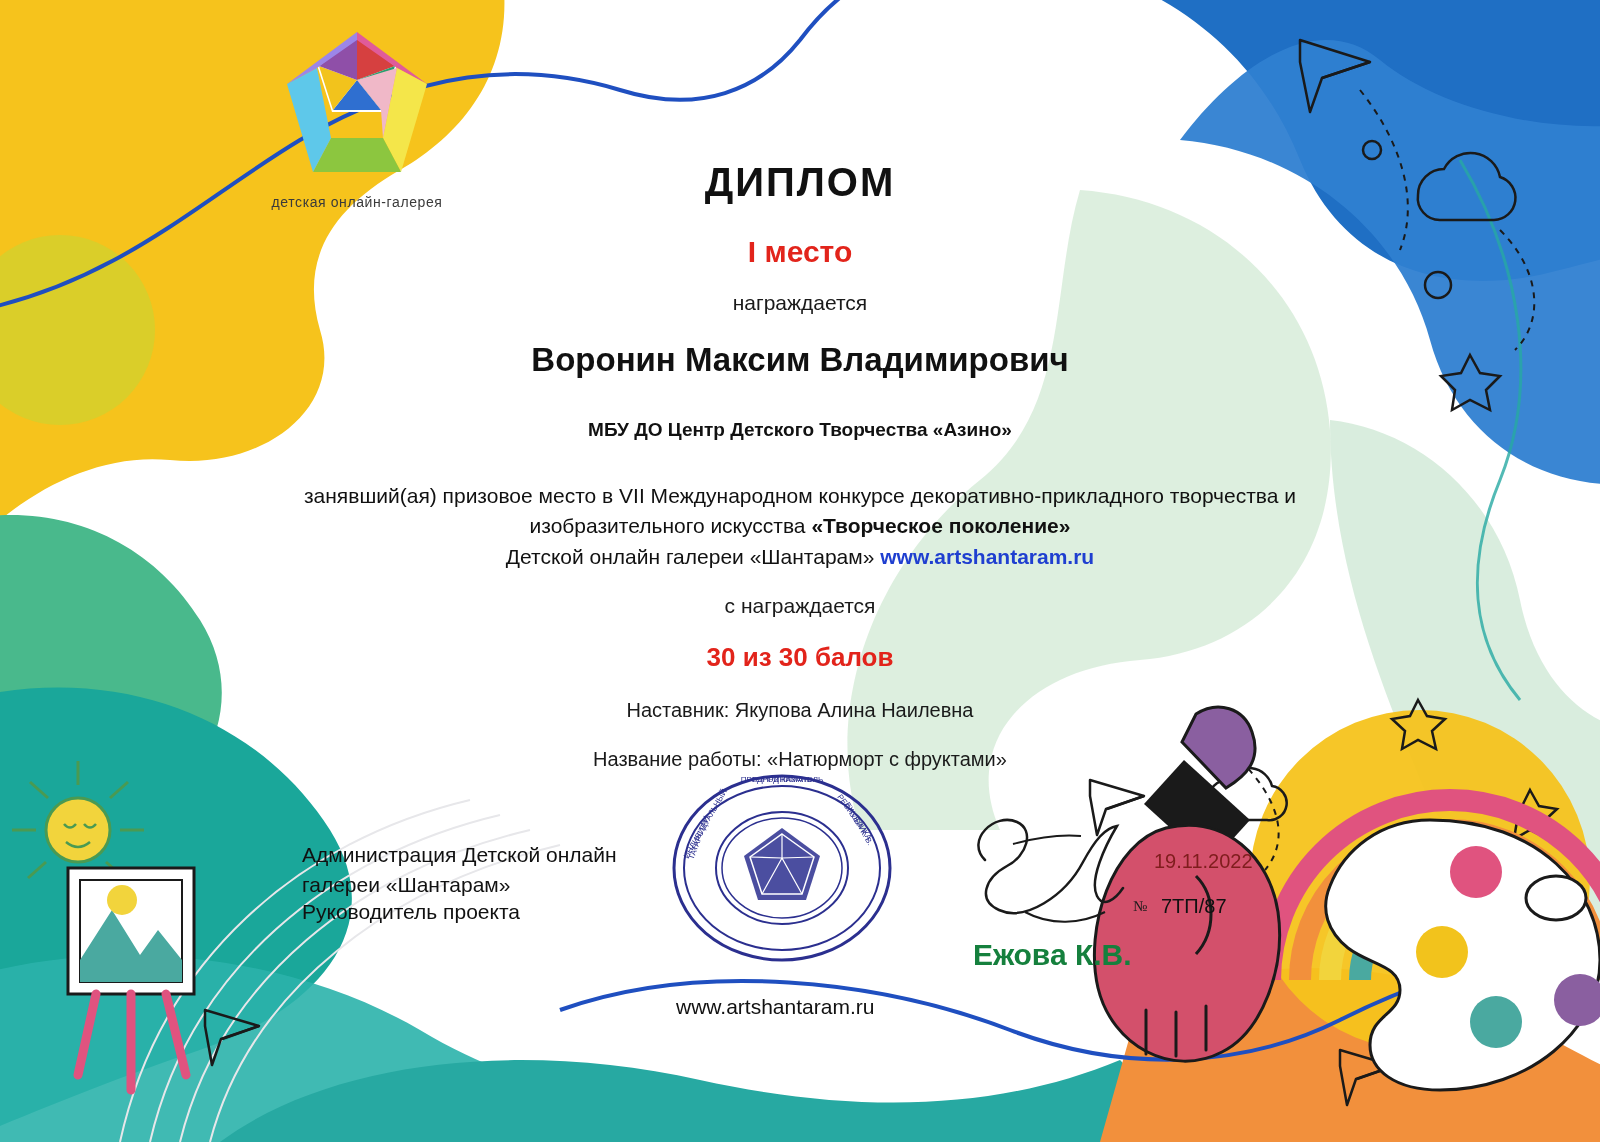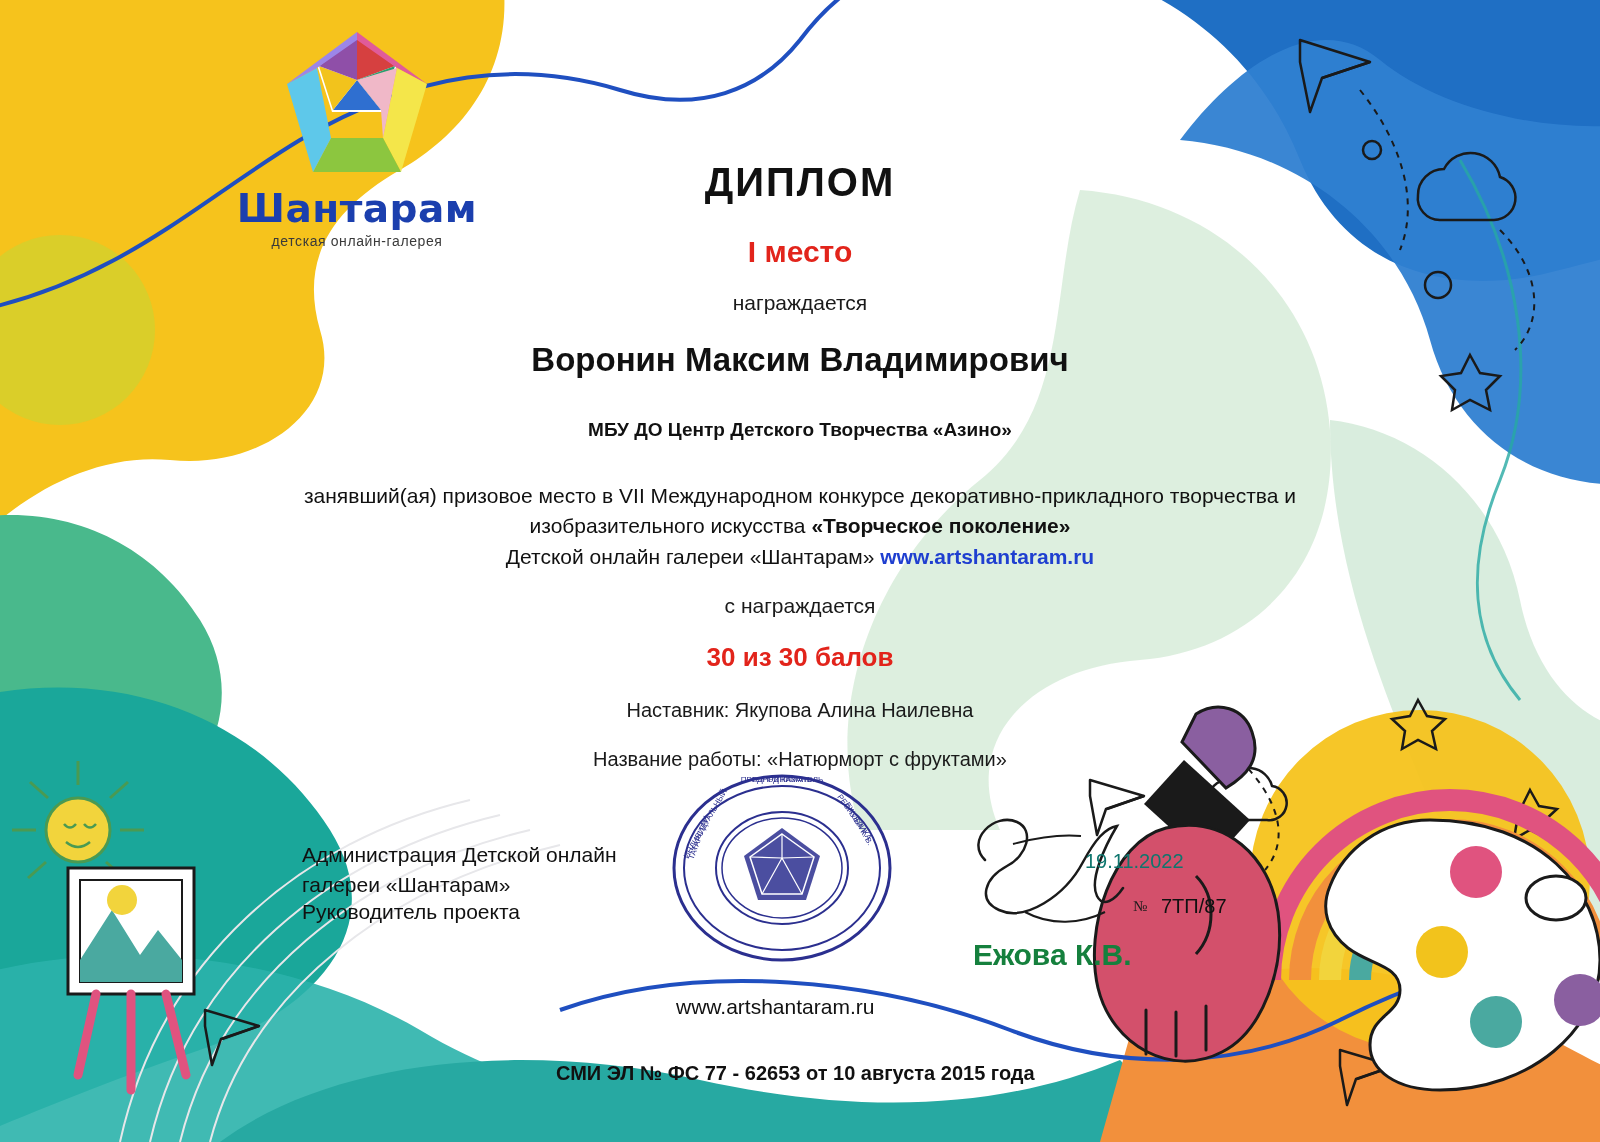--- a/index.html
+++ b/index.html
@@ -160,24 +160,24 @@
   .sign-name {
     position: absolute;
     left: 973px;
     top: 938px;
     font-size: 30px;
     font-weight: bold;
     color: #15803d;
   }
   .date-val {
     position: absolute;
-    left: 1085px;
+    left: 1154px;
     top: 850px;
     font-size: 20px;
-    color: #0f766e;
+    color: #7f1d1d;
   }
   .number-val {
     position: absolute;
     left: 1133px;
     top: 895px;
     font-size: 20px;
     color: #111;
     display: flex;
     align-items: center;
     gap: 6px;
@@ -331,21 +331,20 @@
       <polygon points="42,38 80,10 80,52" fill="#8f4fa8"></polygon>
 
       <polygon points="80,4 150,56 120,40 80,12" fill="#e05b9a"></polygon>
       <polygon points="150,56 124,144 106,110 120,40" fill="#f4e64a"></polygon>
       <polygon points="124,144 36,144 54,110 106,110" fill="#8cc63f"></polygon>
       <polygon points="36,144 10,56 40,40 54,110" fill="#5ec8ea"></polygon>
       <polygon points="10,56 80,4 80,12 40,40" fill="#9c86e8"></polygon>
       <polygon points="106,110 120,40 80,52 104,82" fill="#f0b8c8"></polygon>
       <polygon points="54,110 40,40 80,52 56,82" fill="#b7e3f7" opacity="0"></polygon>
     </svg>
-    <div class="logo-title">Шантарам</div>
     <div class="logo-sub">детская онлайн-галерея</div>
   </div>
 
   <div class="content">
     <div class="diploma-title">ДИПЛОМ</div>
     <div class="place">I место</div>
     <div class="awarded-label">награждается</div>
     <div class="recipient">Воронин Максим Владимирович</div>
     <div class="org">МБУ ДО Центр Детского Творчества «Азино»</div>
 
@@ -400,15 +399,14 @@
   <div class="sign-name">Ежова К.В.</div>
   <div class="date-val">19.11.2022</div>
   <div class="number-val">
     <svg class="no-icon" viewBox="0 0 22 22" xmlns="http://www.w3.org/2000/svg">
       <text x="0" y="15" font-size="15" font-family="'Liberation Serif',serif" fill="#1a1a1a">№</text>
     </svg>
     <span>7ТП/87</span>
   </div>
 
   <div class="site-footer">www.artshantaram.ru</div>
-  <div class="smi-footer">СМИ ЭЛ № ФС 77 - 62653 от 10 августа 2015 года</div>
 
 </div>
 
 </body></html>

